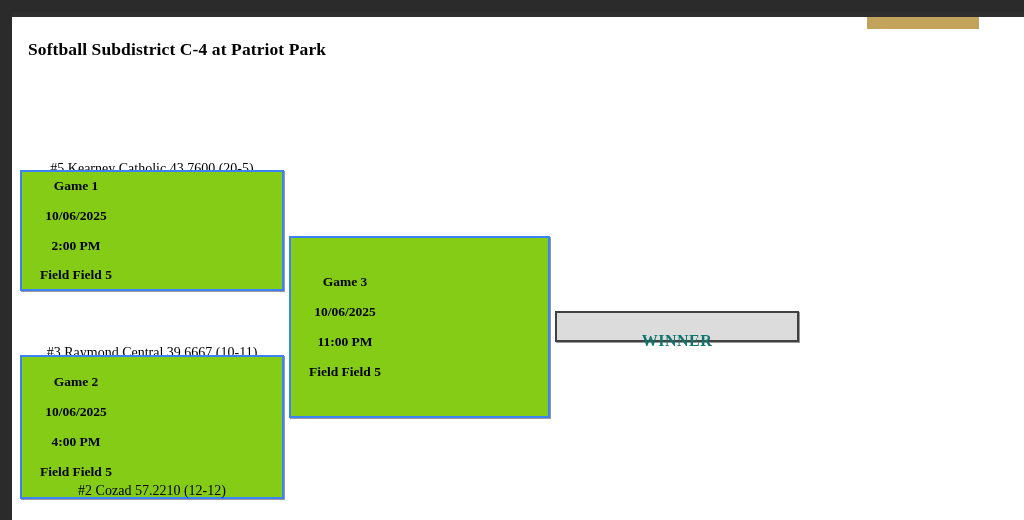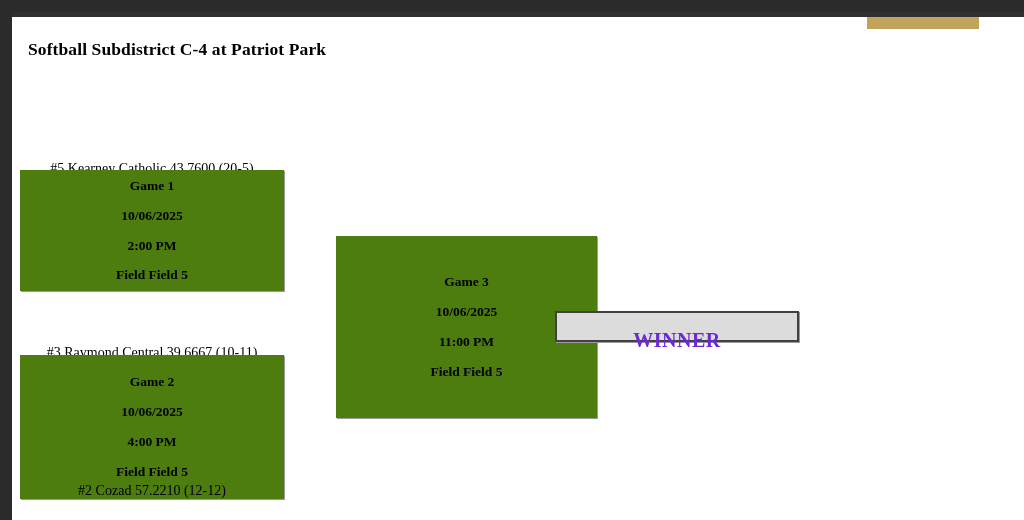--- a/index.html
+++ b/index.html
@@ -76,60 +76,59 @@
     font-size: 17.5px;
     font-weight: bold;
     color: #000000;
     letter-spacing: 0.1px;
     white-space: nowrap;
   }
 
   
   .game-box {
     position: absolute;
-    background: #4d7c0f;
-    border: 2px solid #4d7c0f;
+    background: #84cc16;
+    border: 2px solid #3b82f6;
     box-shadow: 1px 1px 0 0 #9a9a9a;
     display: flex;
     align-items: center;
-    justify-content: center;
   }
 
   .game-lines {
     text-align: center;
     font-size: 13.5px;
     font-weight: bold;
     line-height: 1.33;
     color: #000000;
     white-space: nowrap;
   }
 
   .game-lines div { white-space: nowrap; }
 
   
   #game-1 { left: 8px;   top: 153px; width: 264px; height: 121px; }
   #game-2 { left: 8px;   top: 338px; width: 264px; height: 144px; }
-  #game-3 { left: 277px; top: 219px; width: 261px; height: 182px; margin-left: 47px; }
+  #game-3 { left: 277px; top: 219px; width: 261px; height: 182px; }
 
   .winner-box {
     position: absolute;
     left: 543px; top: 294px;
     width: 244px; height: 31px;
     background: #dcdcdc;
     border: 2px solid #414141;
     box-shadow: 1px 1px 0 0 #9a9a9a;
     display: flex;
     align-items: center;
     justify-content: center;
   }
 
   .winner-label {
-    font-size: 20px;
+    font-size: 16px;
     font-weight: bold;
-    color: #6d28d9;
+    color: #0f766e;
     letter-spacing: 0.5px;
     margin-top: 28px;
   }
 
   
   .team-label {
     position: absolute;
     font-size: 14px;
     font-weight: normal;
     color: #000000;

